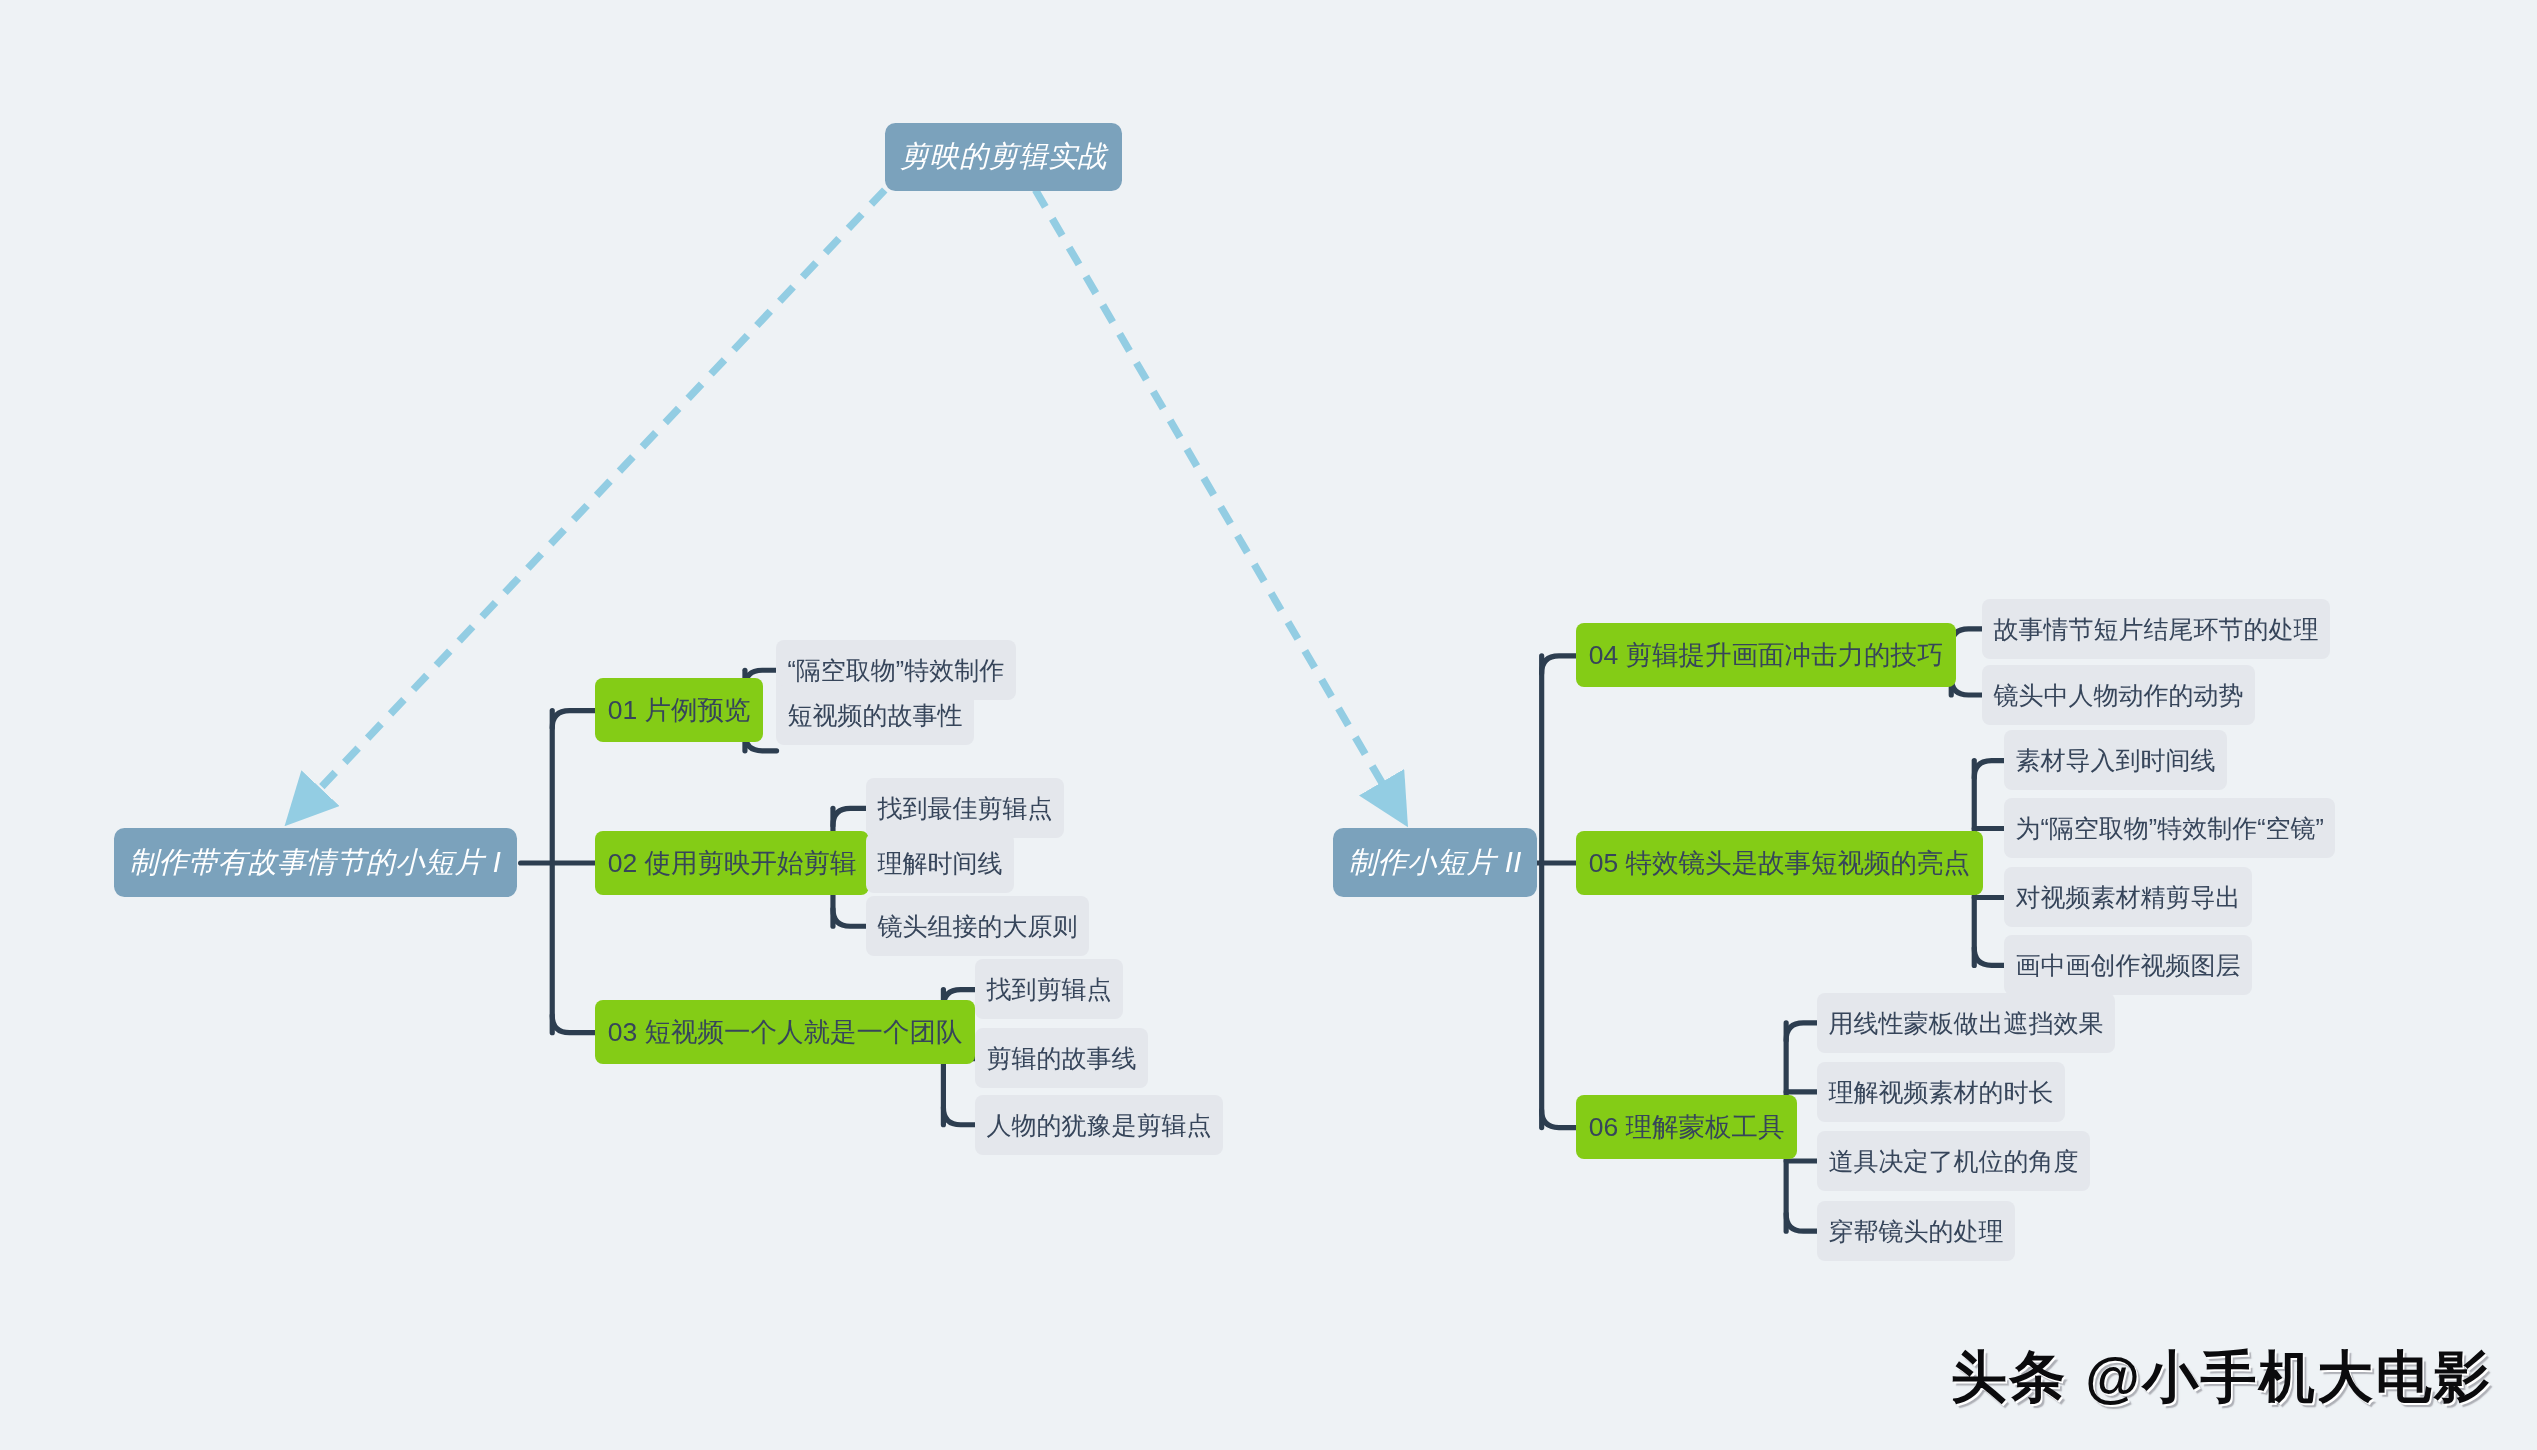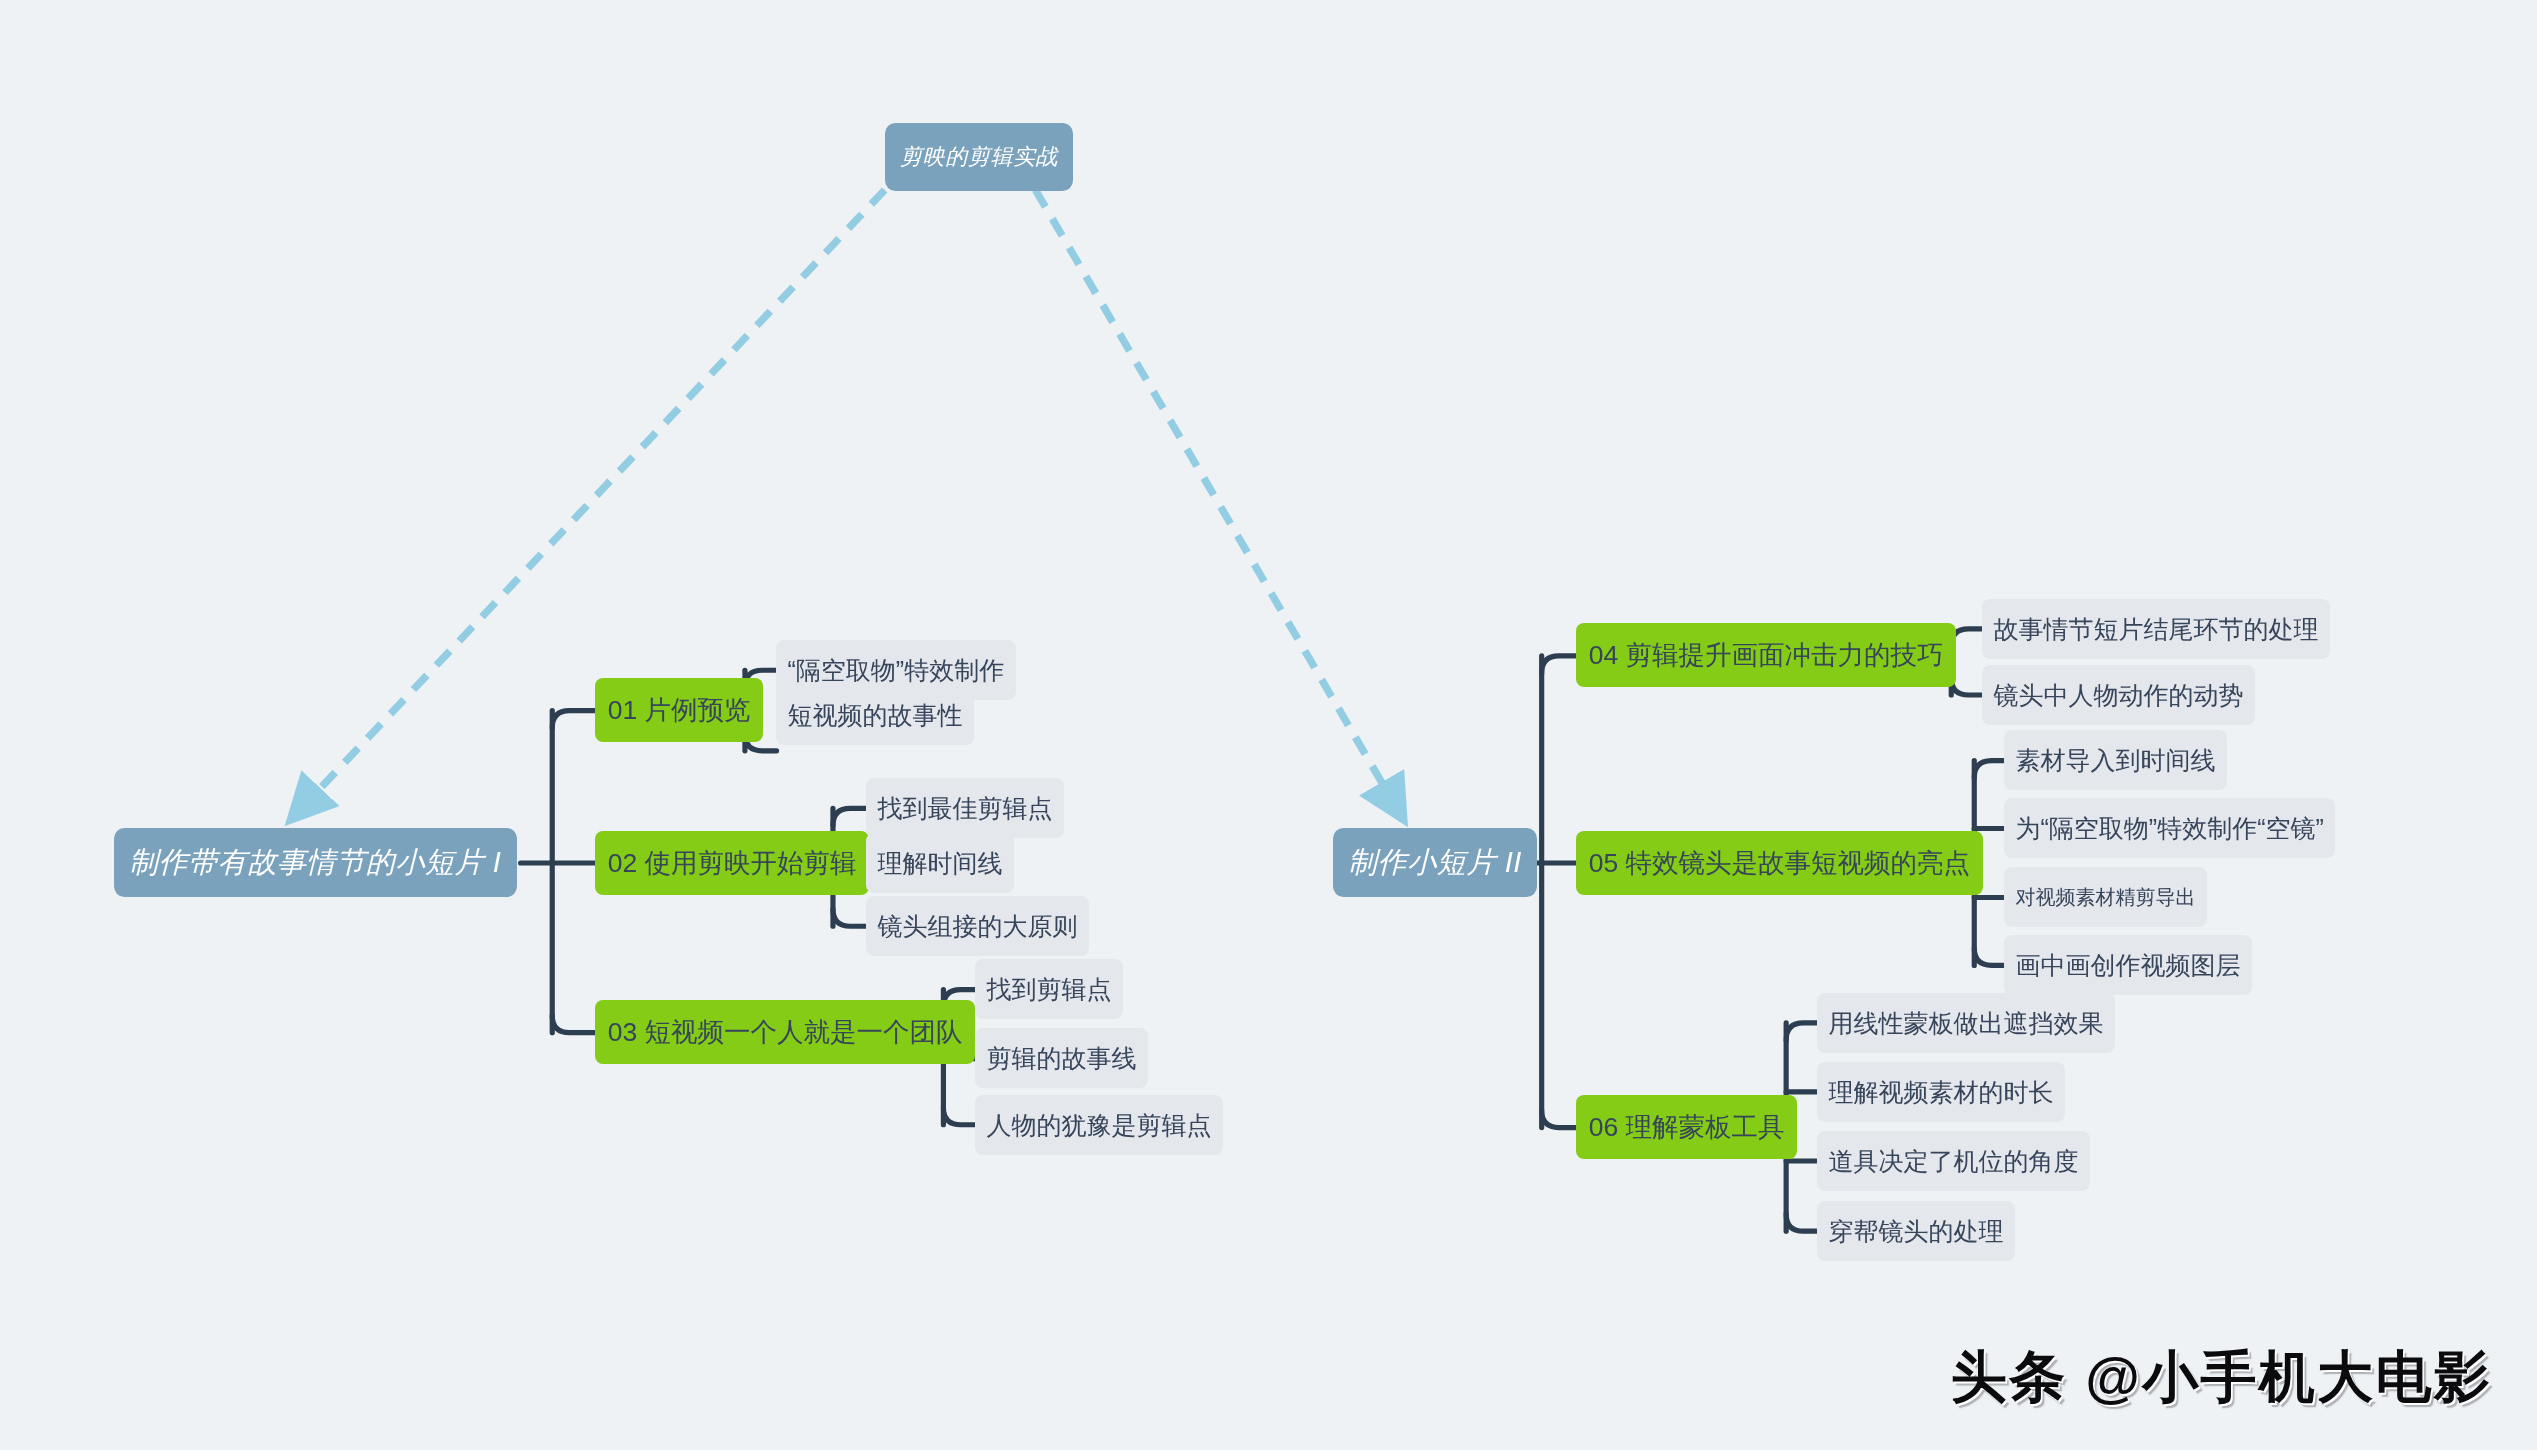--- a/index.html
+++ b/index.html
@@ -93,21 +93,21 @@
 
     <path d="M3063,1960 H3105"></path>
     <path d="M3105,1778 V2140"></path>
     <path d="M3105,1808 Q3105,1778 3135,1778 H3160"></path>
     <path d="M3105,1898 H3160"></path>
     <path d="M3105,2018 H3160"></path>
     <path d="M3105,2110 Q3105,2140 3135,2140 H3160"></path>
   </g>
 </svg>
 
-<div class="nd pill-main" style="left:885px;top:123px;height:68px;font-size:22px;">
+<div class="nd pill-main" style="left:885px;top:123px;height:68px;font-size:29px;">
   <span>剪映的剪辑实战</span>
 </div>
 
 <div class="nd pill-main" style="left:114px;top:828px;height:69px;font-size:29px;">
   <span>制作带有故事情节的小短片 I</span>
 </div>
 
 <div class="nd pill-main" style="left:1333px;top:828px;height:69px;font-size:29px;">
   <span>制作小短片 II</span>
 </div>
@@ -165,21 +165,21 @@
 <div class="nd pill-leaf" style="left:1982px;top:665px;height:60px;font-size:25px;">
   <span>镜头中人物动作的动势</span>
 </div>
 
 <div class="nd pill-leaf" style="left:2004px;top:730px;height:60px;font-size:25px;">
   <span>素材导入到时间线</span>
 </div>
 <div class="nd pill-leaf" style="left:2004px;top:798px;height:60px;font-size:25px;">
   <span>为“隔空取物”特效制作“空镜”</span>
 </div>
-<div class="nd pill-leaf" style="left:2004px;top:867px;height:60px;font-size:20px;">
+<div class="nd pill-leaf" style="left:2004px;top:867px;height:60px;font-size:25px;">
   <span>对视频素材精剪导出</span>
 </div>
 <div class="nd pill-leaf" style="left:2004px;top:935px;height:60px;font-size:25px;">
   <span>画中画创作视频图层</span>
 </div>
 
 <div class="nd pill-leaf" style="left:1817px;top:993px;height:60px;font-size:25px;justify-content:center;">
   <span>用线性蒙板做出遮挡效果</span>
 </div>
 <div class="nd pill-leaf" style="left:1817px;top:1062px;height:60px;font-size:25px;">

